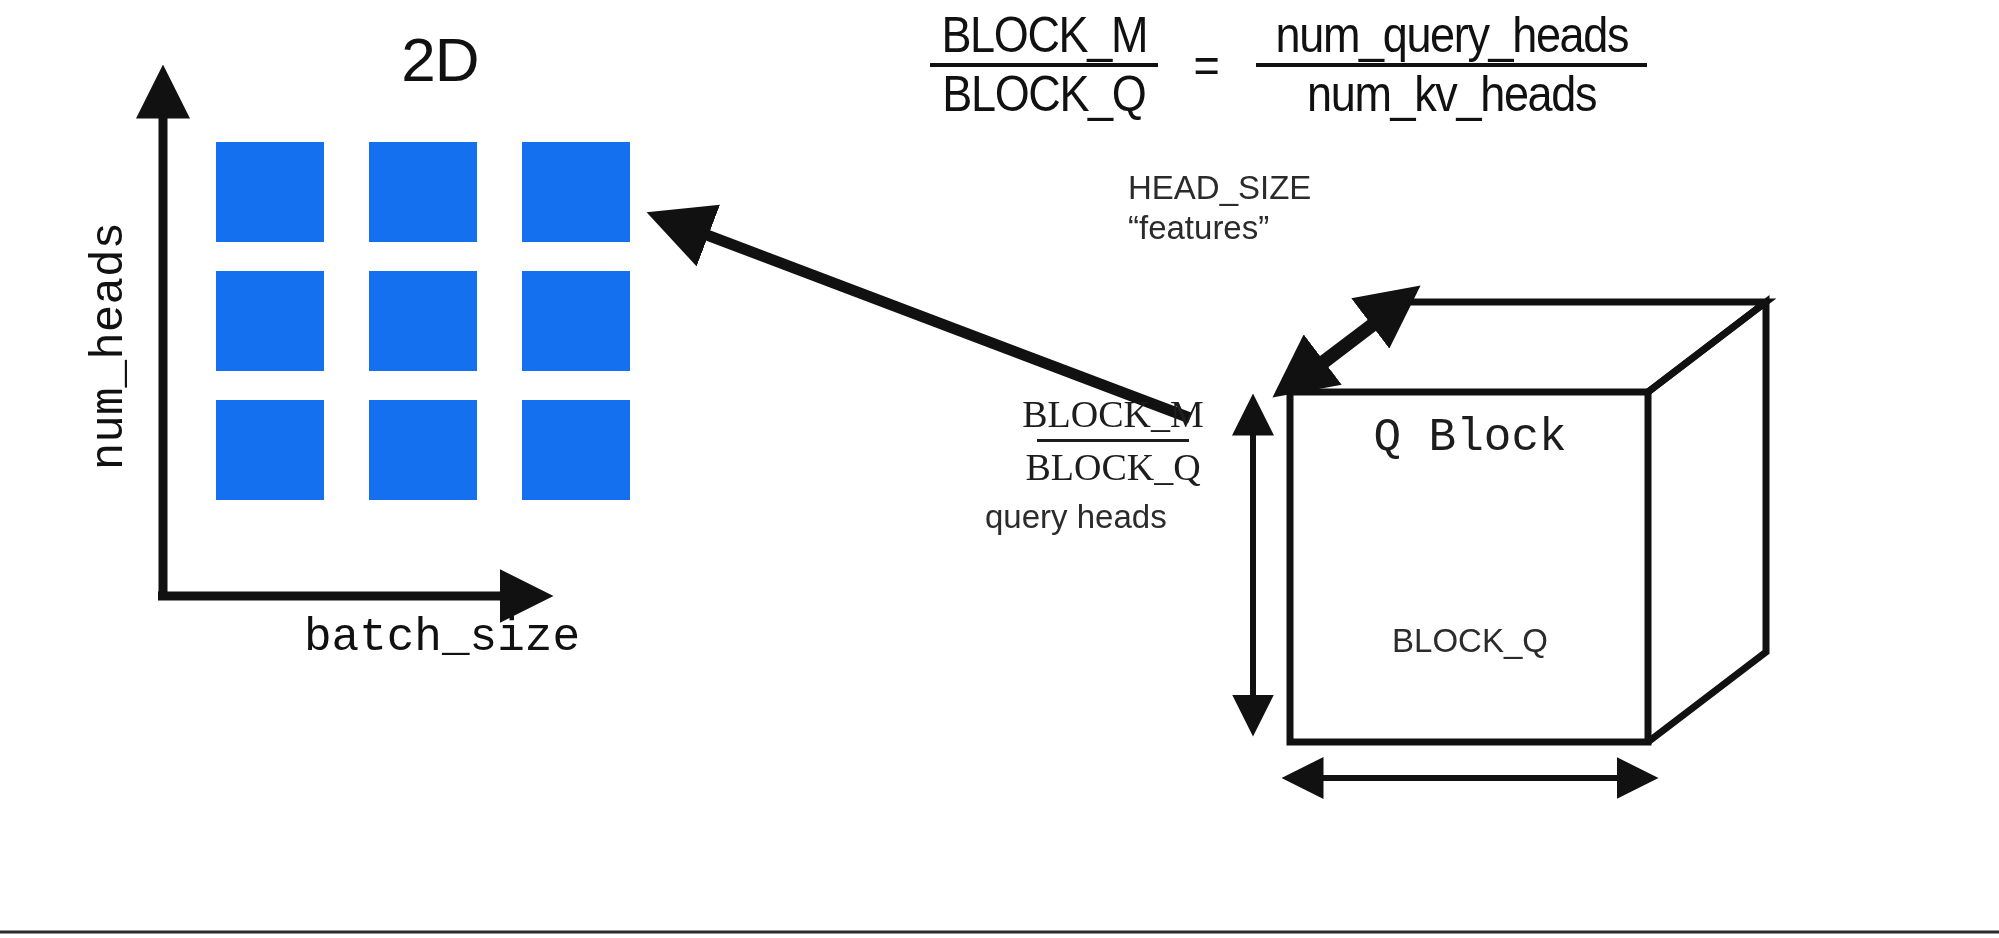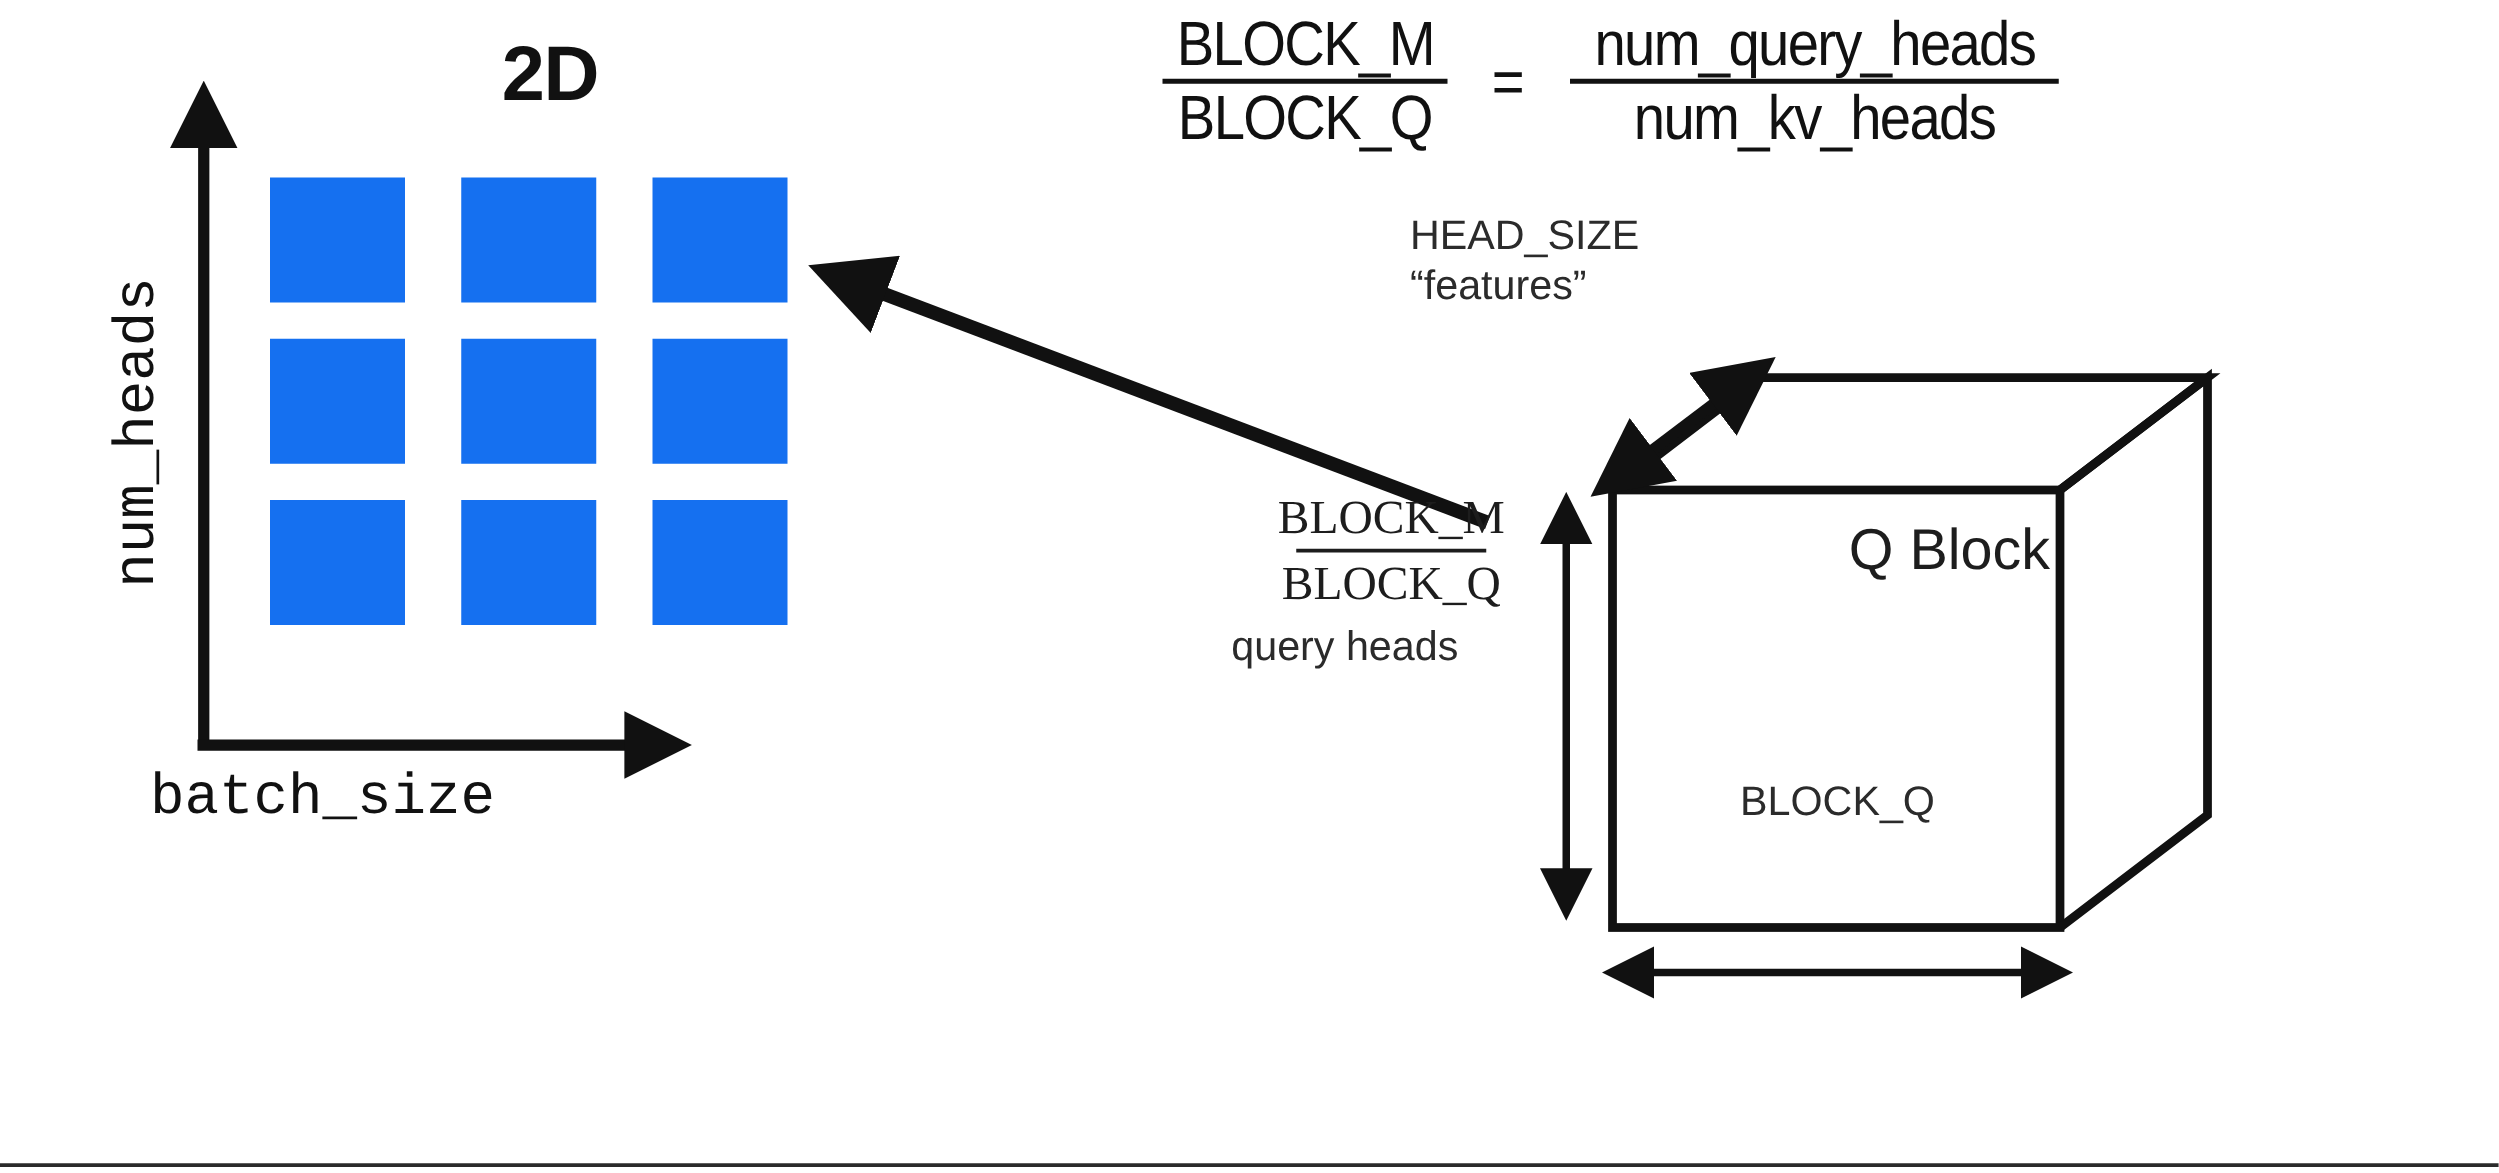--- a/index.html
+++ b/index.html
@@ -25,21 +25,21 @@
 
   
   .panel-2d-title {
     position: absolute;
     left: 330px;
     top: 24px;
     width: 220px;
     text-align: center;
     font-family: "Liberation Sans", sans-serif;
     font-size: 62px;
-    font-weight: 700;
+    font-weight: 400;
     color: #111111;
     letter-spacing: -1px;
   }
 
   .axis-label-y {
     position: absolute;
     left: -60px;
     top: 320px;
     width: 340px;
     text-align: center;
@@ -49,21 +49,21 @@
     font-size: 46px;
     color: #111111;
     white-space: nowrap;
   }
 
   .axis-label-x {
     position: absolute;
     left: 120px;
     top: 612px;
     width: 460px;
-    text-align: left;
+    text-align: right;
     font-family: "Liberation Mono", "DejaVu Sans Mono", monospace;
     font-size: 46px;
     color: #111111;
     white-space: nowrap;
   }
 
   .grid-cell {
     position: absolute;
     background: #1570f0;
   }
@@ -113,23 +113,24 @@
     font-size: 33px;
     line-height: 1.22;
     color: #2b2b2b;
   }
 
   .lbl-qblock {
     position: absolute;
     left: 1300px;
     top: 412px;
     width: 340px;
-    text-align: right;
+    text-align: center;
     font-size: 46px;
     color: #1d1d1d;
+    font-family: Liberation Mono, monospace;
   }
 
   .lbl-blockm-frac {
     position: absolute;
     left: 998px;
     top: 392px;
     width: 230px;
     text-align: center;
     font-family: "Liberation Serif", serif;
     color: #1d1d1d;

